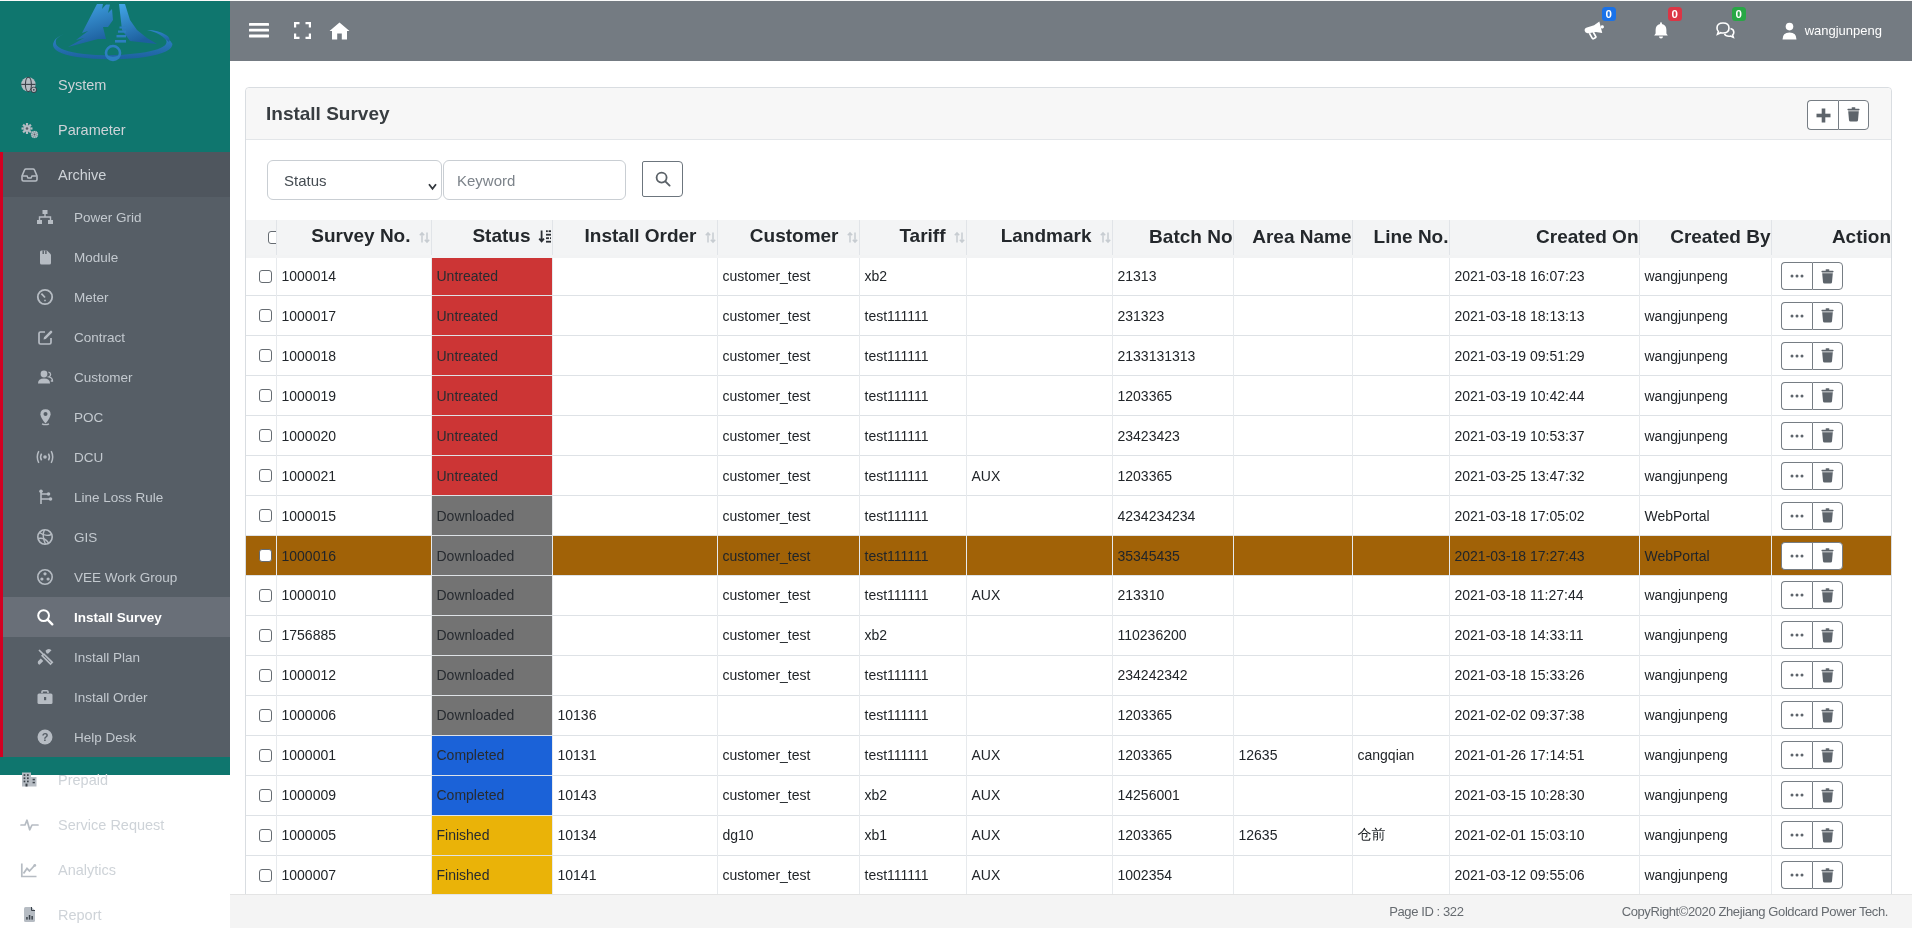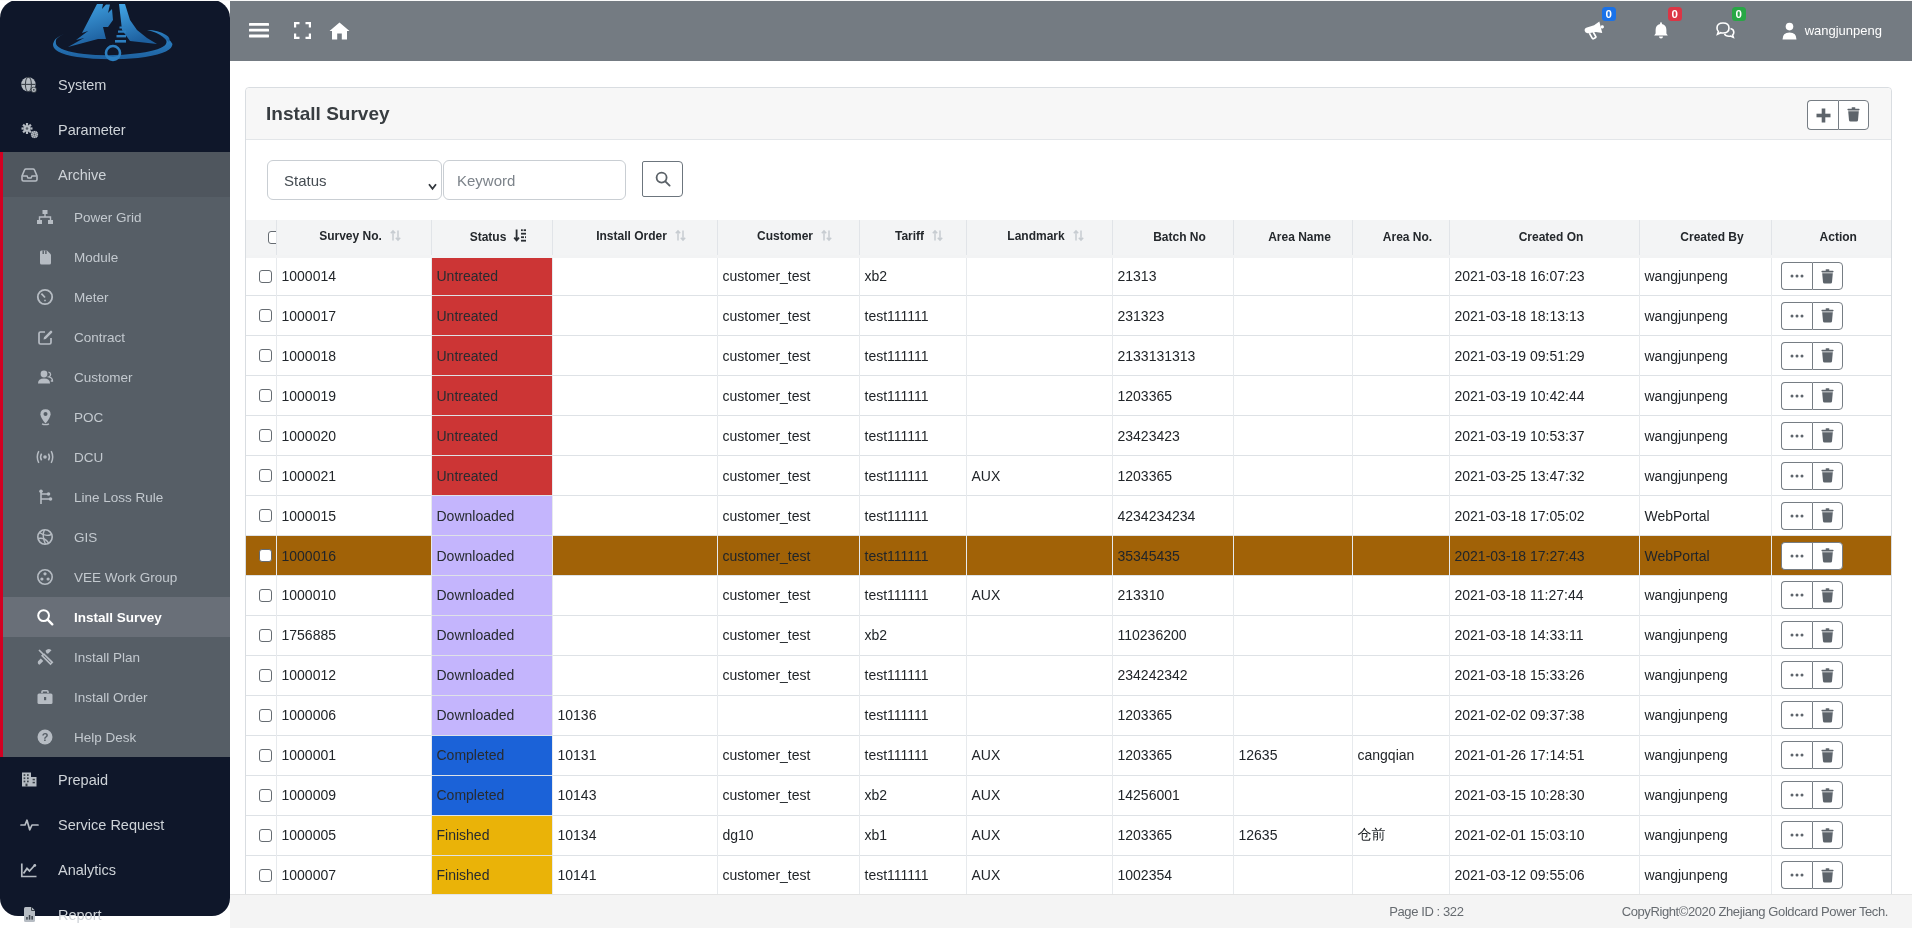--- a/index.html
+++ b/index.html
@@ -5,49 +5,49 @@
 * { margin:0; padding:0; box-sizing:border-box; font-family:"Liberation Sans",sans-serif; }
 html,body { width:1912px; height:928px; overflow:hidden; background:#fff; }
 body { position:relative; }
 .topstrip { position:absolute; left:0; top:0; width:1912px; height:1px; background:#fafafa; z-index:40; }
 .topbar { position:absolute; left:230px; top:0; width:1682px; height:61px; background:#747b82; z-index:5; }
 .tb-left { position:absolute; left:0; top:0; height:61px; display:flex; align-items:center; }
 .tb-ic { display:flex; align-items:center; justify-content:center; }
 .tb-right { position:absolute; right:0; top:0; height:61px; display:flex; align-items:center; }
 .badge { position:absolute; font-size:11.5px; font-weight:bold; color:#fff; border-radius:3.5px; width:14px; height:14px; line-height:14px; text-align:center; }
 .uname { color:#fff; font-size:13px; }
-.sidebar { position:absolute; left:0; top:0; width:230px; height:916px; background:#0f172a; z-index:6;border-radius:18px; }
+.sidebar { position:absolute; left:0; top:0; width:230px; height:775px; background:#0f766e; z-index:6; }
 .logo { height:62px; display:flex; align-items:center; justify-content:center; }
 .nav-item { height:45px; display:flex; align-items:center; padding-left:19px; color:#ced3d8; font-size:14.5px; }
 .nav-item .mi, .sub-item .mi { width:20px; height:20px; margin-right:19px; flex:0 0 20px; display:flex; align-items:center; justify-content:center; }
 .section { background:#565e66; border-left:3px solid #d20021; }
 .section .nav-item { padding-left:16px; background:#4f565e; }
 .sub-item { height:40px; display:flex; align-items:center; padding-left:32px; color:#c3c9cf; font-size:13.5px; }
 .sub-item.active { background:#696f78; color:#fff; font-weight:bold; }
 .card { position:absolute; left:245px; top:87px; width:1647px; background:#fff; border:1px solid #d9dde1; border-radius:4px; z-index:4; }
 .card-header { height:52px; background:#f7f7f7; border-bottom:1px solid #e3e6e9; border-radius:4px 4px 0 0; position:relative; display:flex; align-items:center; }
 .card-title { font-size:19px; font-weight:bold; color:#383d41; margin-left:20px; }
 .hdr-btns { position:absolute; right:22px; top:12px; display:flex; }
 .hbtn { width:31px; height:30px; background:#fff; border:1px solid #767d84; display:flex; align-items:center; justify-content:center; }
 .hbtn:first-child { border-radius:4px 0 0 4px; border-right:none; }
 .hbtn:last-child { border-radius:0 4px 4px 0; }
 .filters { height:80px; position:relative; }
 .sel { position:absolute; left:21px; top:20px; width:175px; height:40px; border:1px solid #c9ced3; border-radius:6px; font-size:15px; color:#454c52; display:flex; align-items:center; padding-left:16px; }
 .sel .chev { position:absolute; right:4px; top:16px; }
 .inp { position:absolute; left:197px; top:20px; width:183px; height:40px; border:1px solid #c9ced3; border-radius:6px; font-size:15px; color:#7c838a; display:flex; align-items:center; padding-left:13px; }
 .sbtn { position:absolute; left:396px; top:21px; width:41px; height:36px; border:1px solid #6c757d; border-radius:2px 4px 4px 2px; display:flex; align-items:center; justify-content:center; background:#fff; }
 table { border-collapse:collapse; table-layout:fixed; width:1645px; }
-thead th { background:#f3f4f5; height:36px; border-bottom:3px solid #f2f3f4; border-right:1px solid #e1e4e8; font-size:12px; font-weight:bold; color:#24282c; text-align:center; padding:0 0 0 14px; white-space:nowrap; }
+thead th { background:#f3f4f5; height:36px; border-bottom:3px solid #f2f3f4; border-right:1px solid #e1e4e8; font-size:19px; font-weight:bold; color:#24282c; text-align:right; padding:0 0 0 14px; white-space:nowrap; }
 thead th:last-child { border-right:none; }
 tbody td { height:39.95px; border-top:1px solid #dee2e6; border-right:1px solid #e7eaed; font-size:14px; color:#212529; padding:0 0 0 5px; vertical-align:middle; white-space:nowrap; overflow:hidden; }
 tbody td:last-child { border-right:none; }
 tbody tr.hl td:not(.st) { background:#a16207; }
 td.st { color:#272b30; }
 .st-un { background:#cc3535; }
-.st-dl { background:#c4b5fd; }
+.st-dl { background:#737373; }
 .st-cp { background:#1b62d8; }
 .st-fi { background:#eab308; }
 .cb { width:13px; height:13px; border:1.6px solid #666c72; border-radius:3px; background:#fff; margin-left:8px; }
 .acts { display:flex; margin-left:4px; }
 .abtn { width:31px; height:28px; background:#fff; border:1px solid #767d84; display:flex; align-items:center; justify-content:center; }
 .abtn:first-child { border-radius:4px 0 0 4px; border-right:none; }
 .abtn:last-child { border-radius:0 4px 4px 0; }
 .sorti { display:inline-block; vertical-align:-2px; margin-left:7px; }
 .footer { position:absolute; left:230px; bottom:0; width:1682px; height:34px; background:#f4f4f4; border-top:1px solid #e4e4e4; z-index:10; display:flex; align-items:center; justify-content:flex-end; font-size:13px; letter-spacing:-0.4px; color:#666b70; }
 .footer span.f1 { margin-right:10px; }
@@ -419,21 +419,21 @@
                 </g>
               </svg></span></th>
           <th>Landmark<span class="sorti"><svg width="13" height="13" viewBox="0 0 13 13">
                 <g stroke="#c7ccd1" stroke-width="1.5" fill="none">
                   <path d="M4 11.5 L4 2 M1.8 4.2 L4 1.8 L6.2 4.2"></path>
                   <path d="M9 1.5 L9 11 M6.8 8.8 L9 11.2 L11.2 8.8"></path>
                 </g>
               </svg></span></th>
           <th>Batch No</th>
           <th>Area Name</th>
-          <th>Area No.</th>
+          <th>Line No.</th>
           <th>Created On</th>
           <th>Created By</th>
           <th>Action</th>
         </tr>
       </thead>
     <tbody>
         <tr>
           <td>
             <div class="cb"></div>
           </td>

